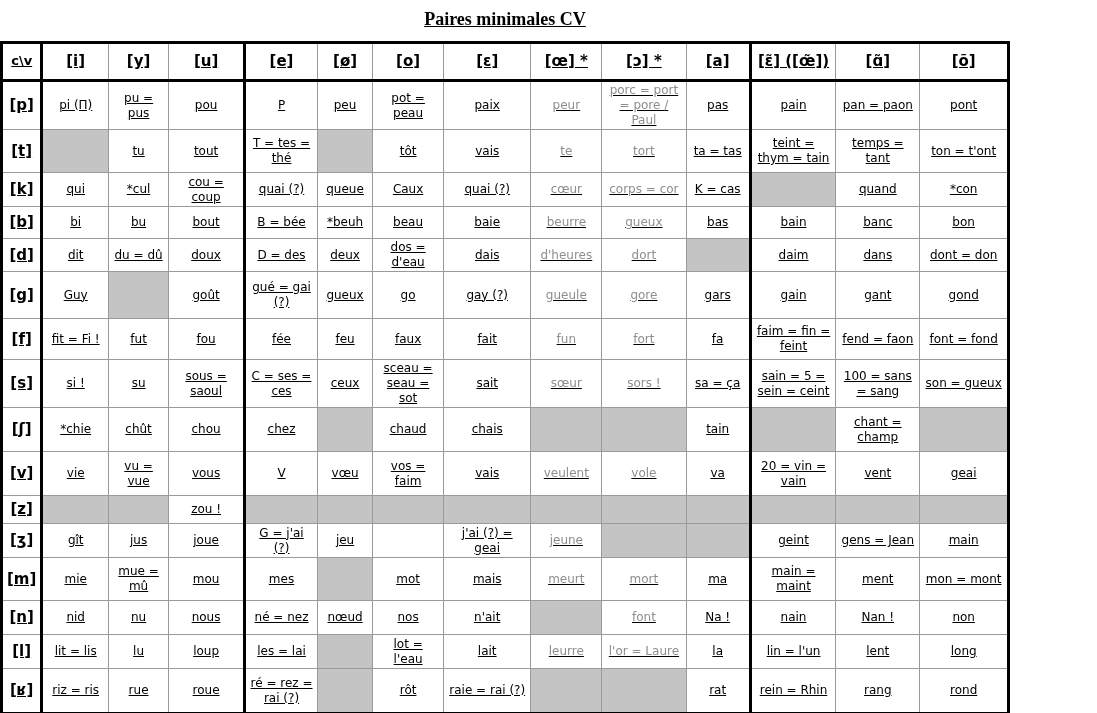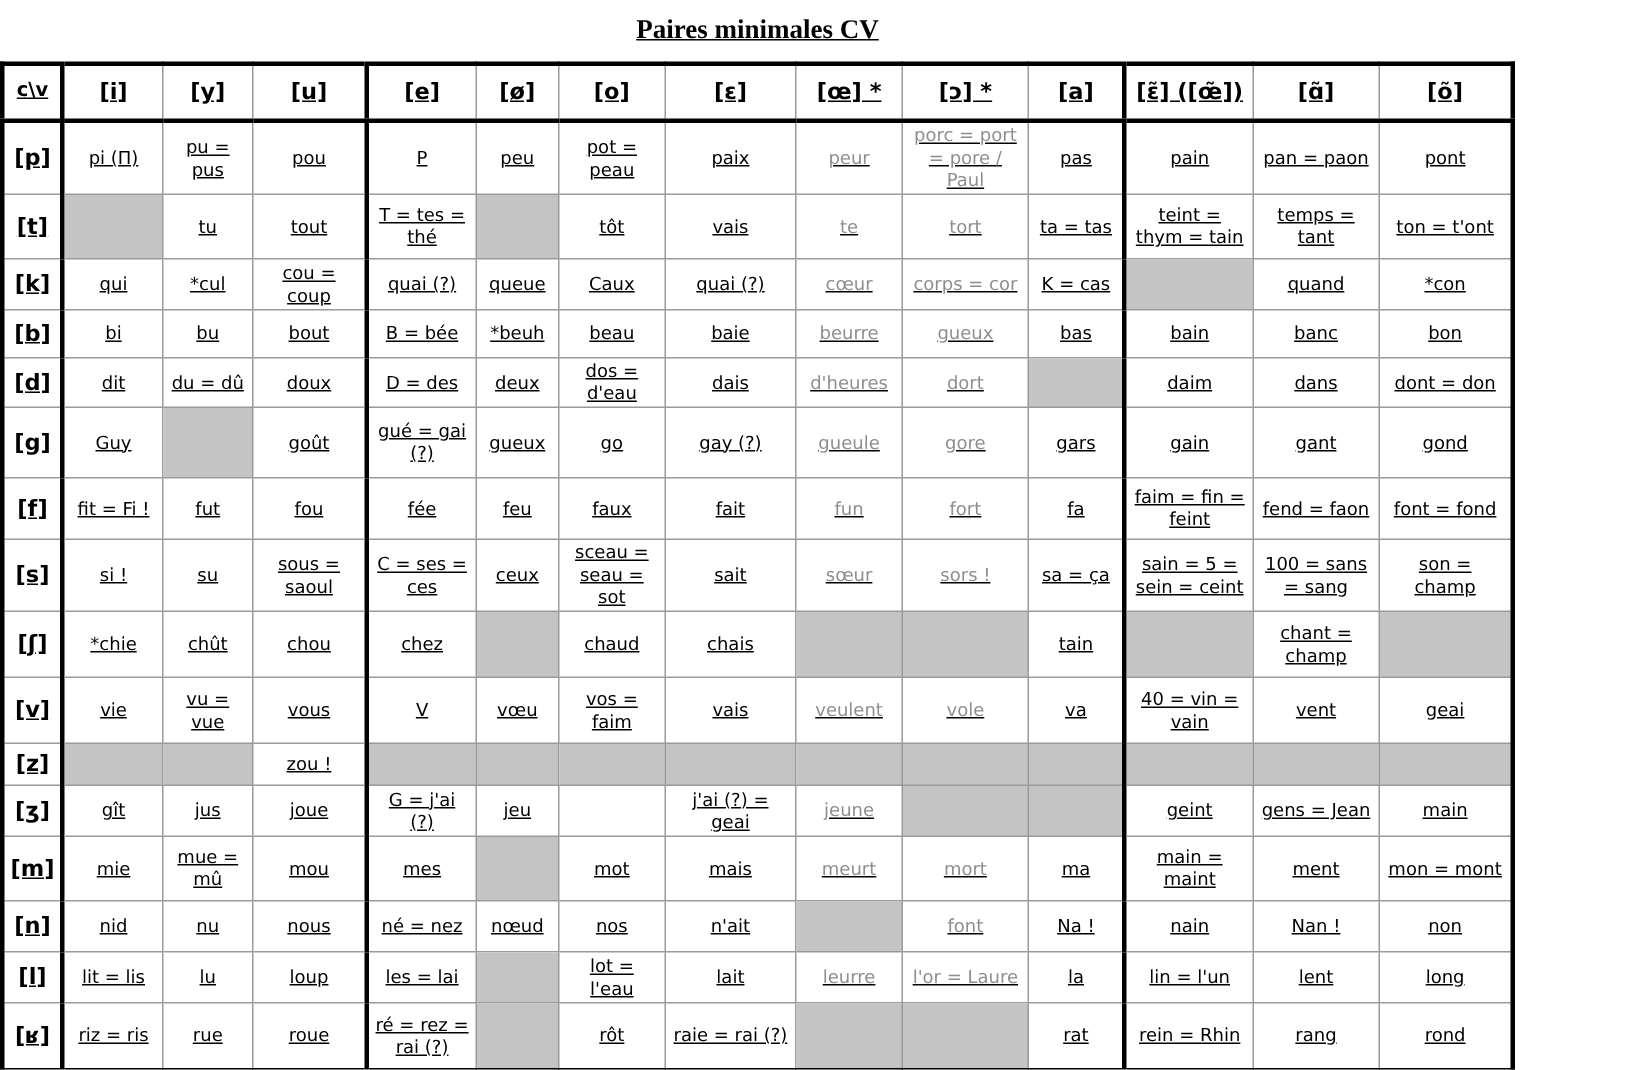--- a/index.html
+++ b/index.html
@@ -207,21 +207,21 @@
           <td>sous = saoul</td>
           <td class="bL">C = ses = ces</td>
           <td>ceux</td>
           <td>sceau = seau = sot</td>
           <td>sait</td>
           <td class="gtext">sœur</td>
           <td class="gtext">sors !</td>
           <td>sa = ça</td>
           <td class="bL">sain = 5 = sein = ceint</td>
           <td>100 = sans = sang</td>
-          <td>son = champ</td>
+          <td>son = gueux</td>
         </tr>
         <tr style="height: 44px;">
           <th class="rowlabel">[ʃ]</th>
           <td>*chie</td>
           <td>chût</td>
           <td>chou</td>
           <td class="bL">chez</td>
           <td class="fill"></td>
           <td>chaud</td>
           <td>chais</td>
@@ -237,21 +237,21 @@
           <td>vie</td>
           <td>vu = vue</td>
           <td>vous</td>
           <td class="bL">V</td>
           <td>vœu</td>
           <td>vos = faim</td>
           <td>vais</td>
           <td class="gtext">veulent</td>
           <td class="gtext">vole</td>
           <td>va</td>
-          <td class="bL">40 = vin = vain</td>
+          <td class="bL">20 = vin = vain</td>
           <td>vent</td>
           <td>geai</td>
         </tr>
         <tr style="height: 28px;">
           <th class="rowlabel">[z]</th>
           <td class="fill"></td>
           <td class="fill"></td>
           <td>zou !</td>
           <td class="fill bL"></td>
           <td class="fill"></td>

